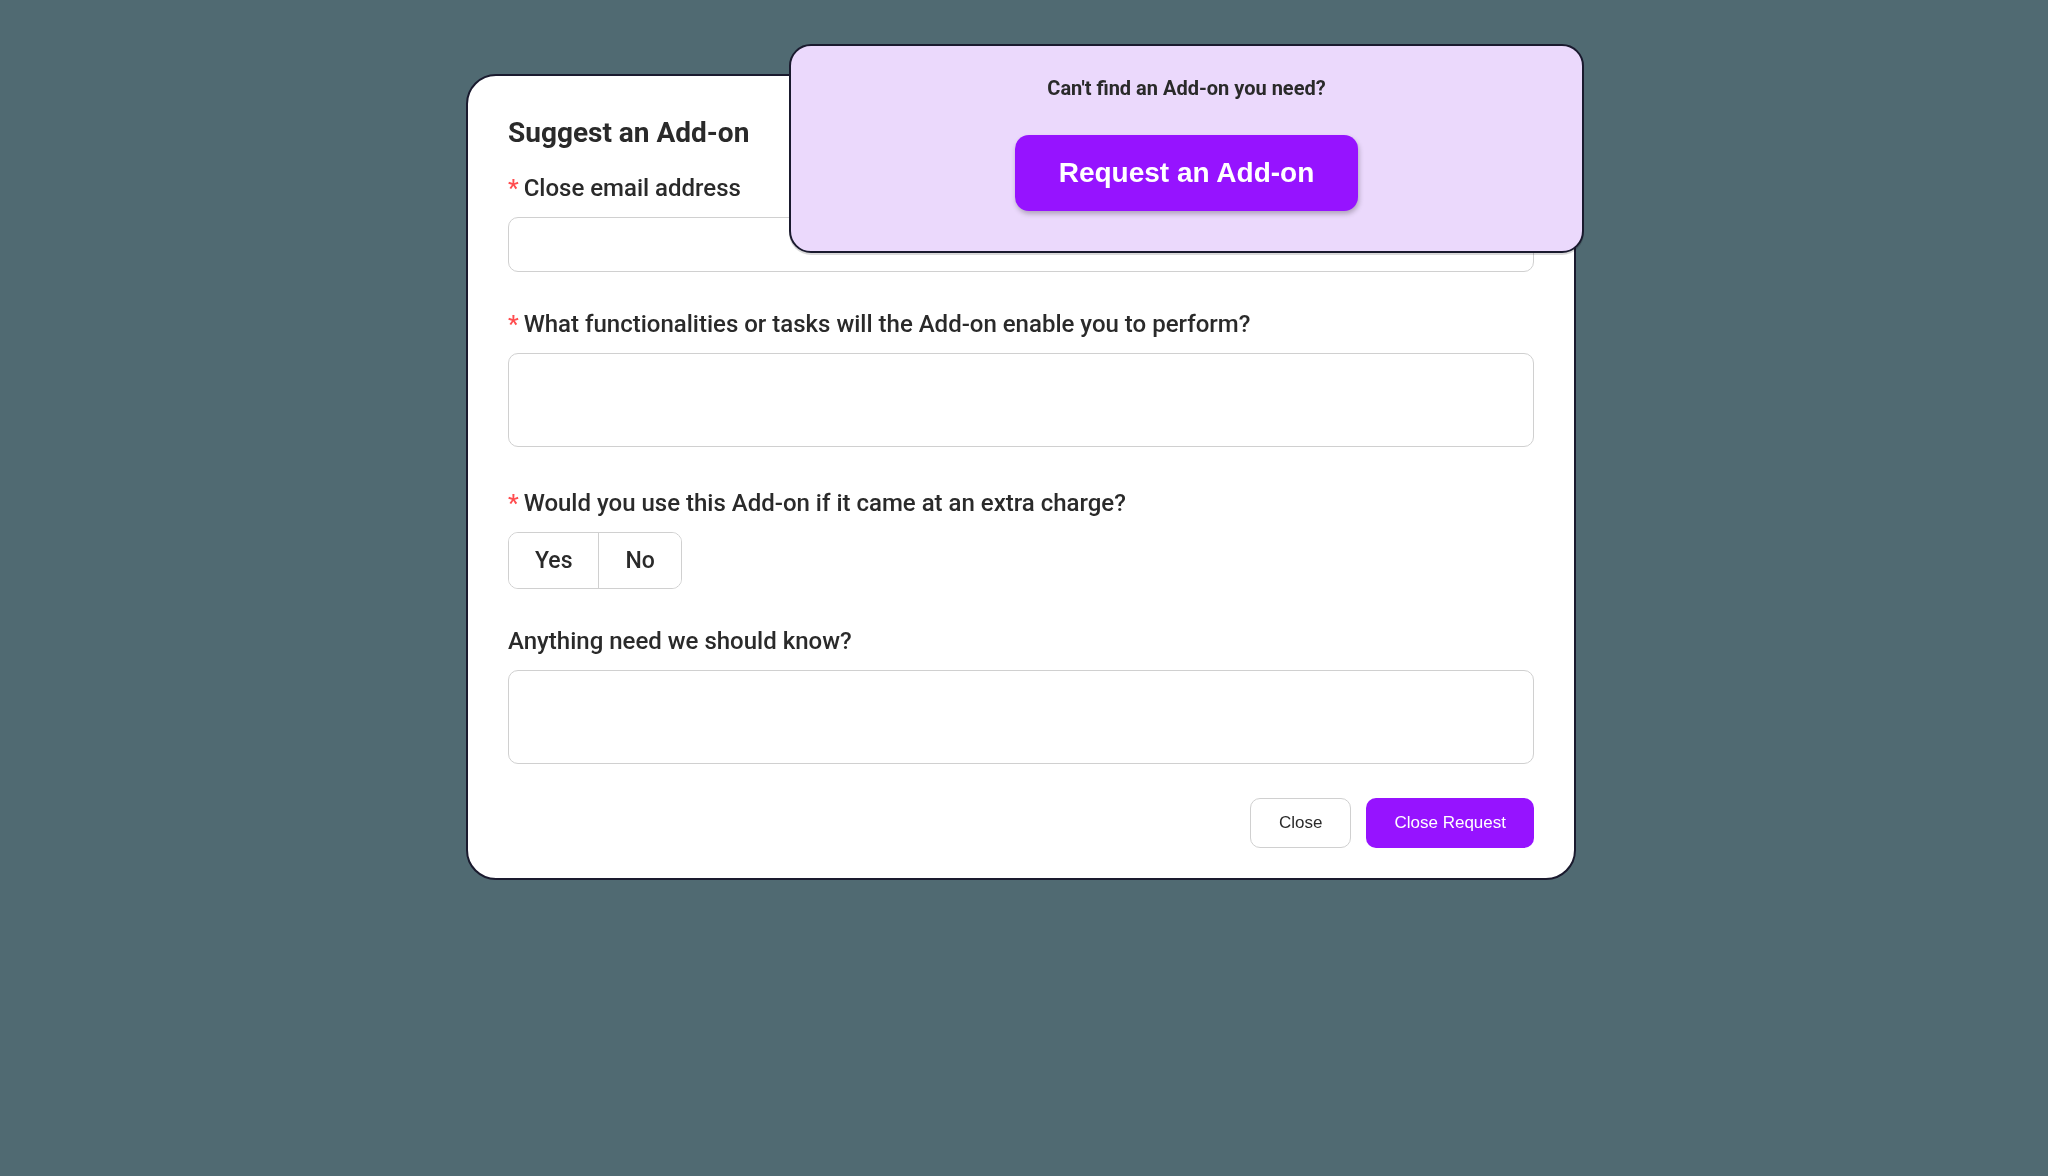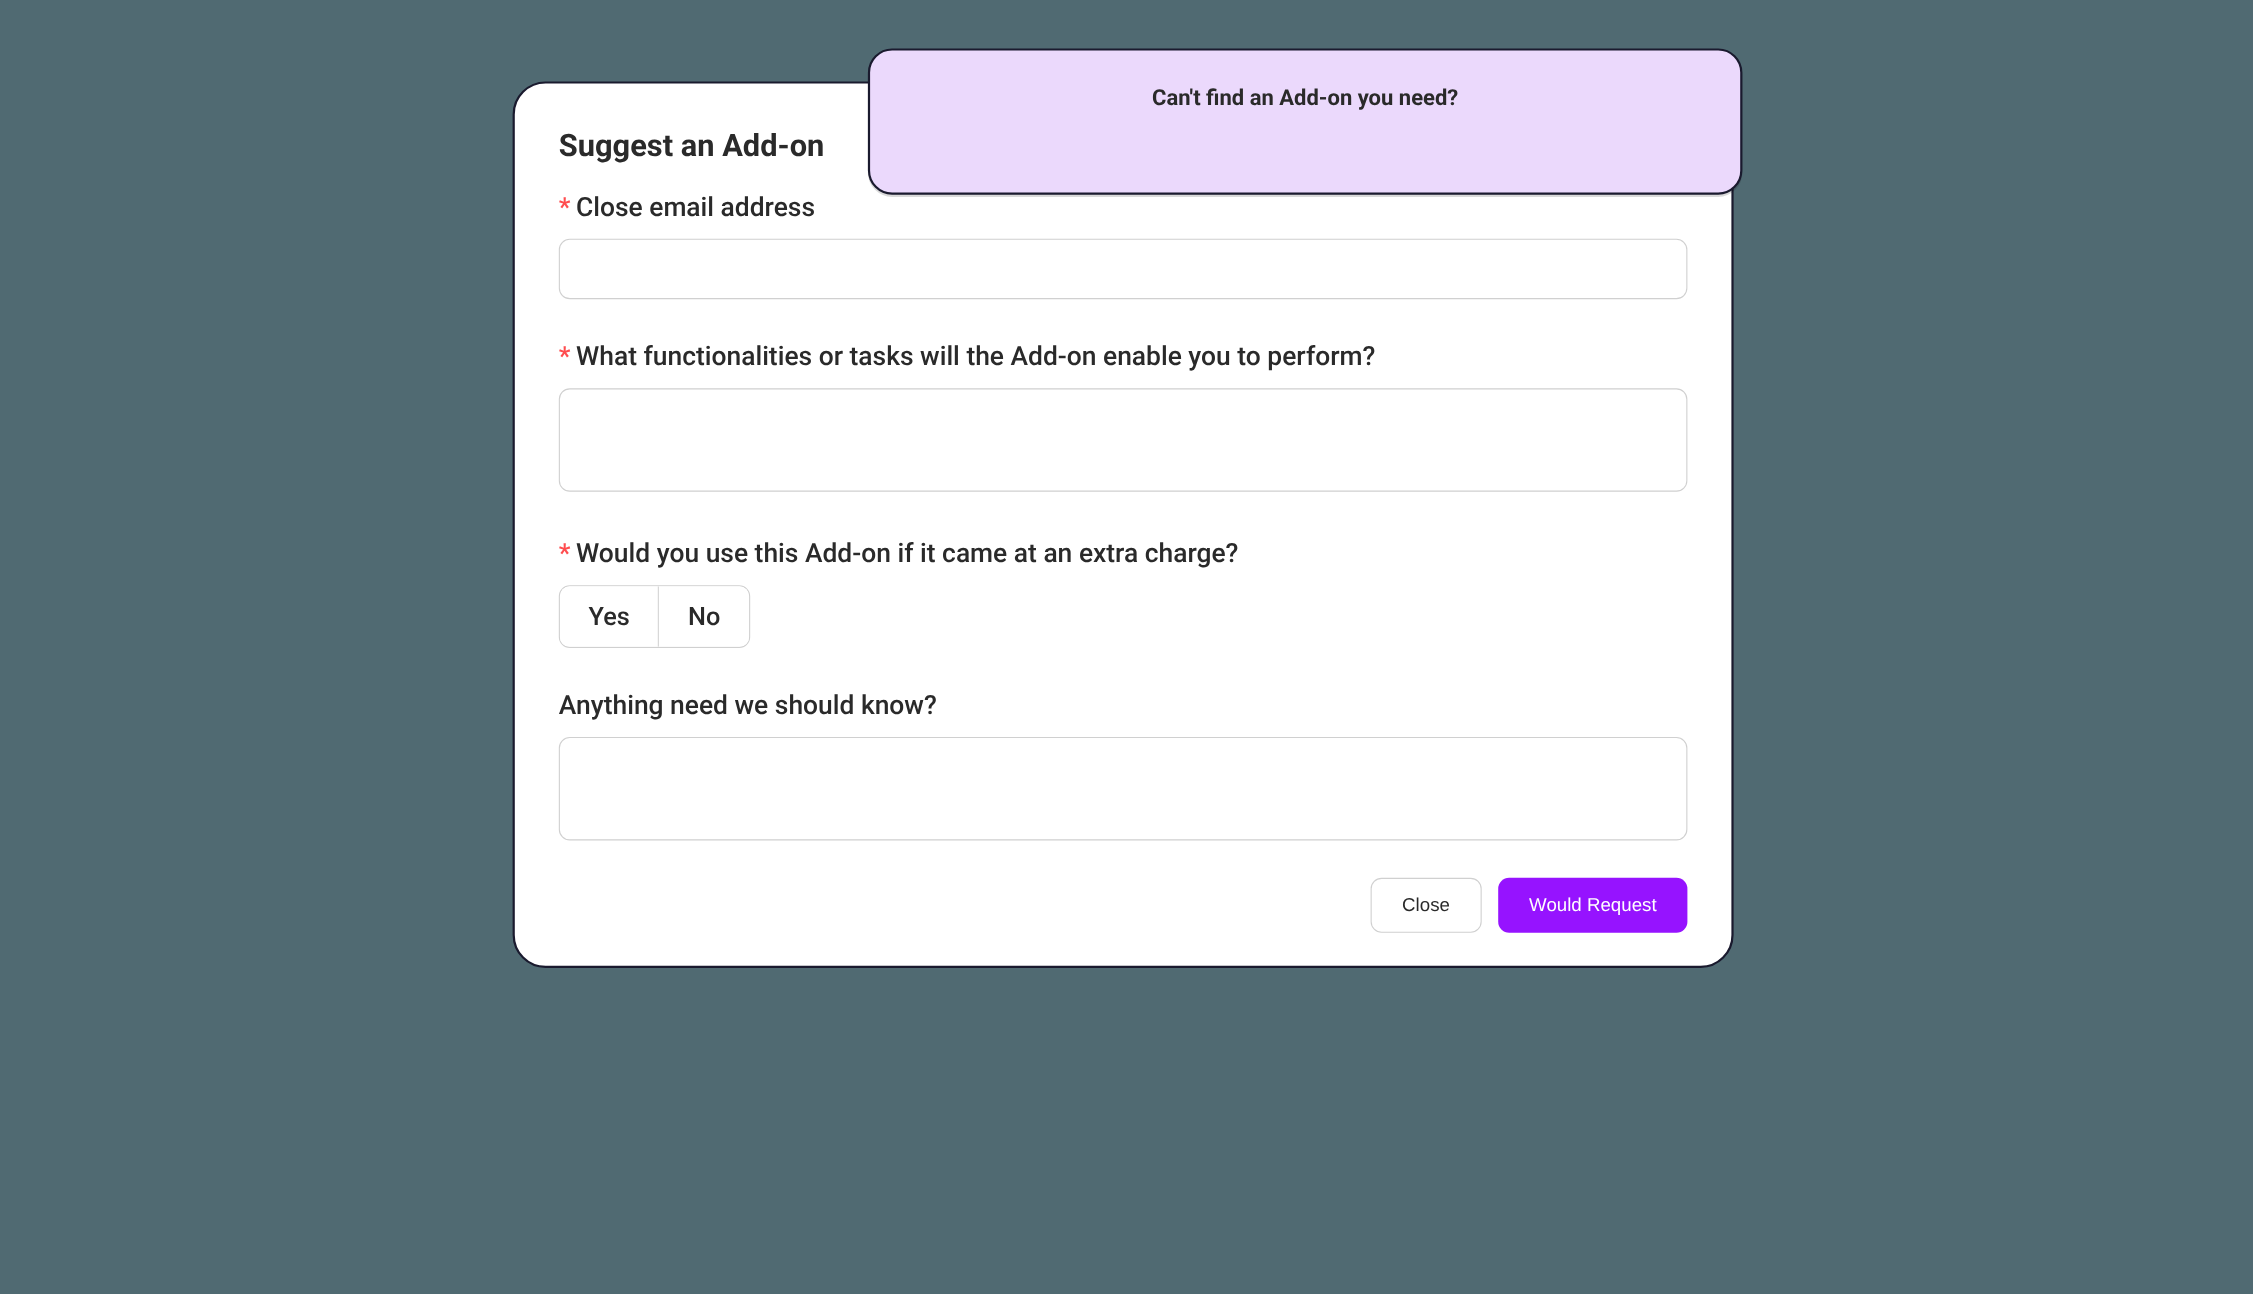--- a/index.html
+++ b/index.html
@@ -185,19 +185,20 @@
     </div>
   </div>
 
   <div class="form-group" style="margin-bottom:10px">
     <label class="form-label">Anything need we should know?</label>
     <textarea class="form-textarea" style=""></textarea>
   </div>
 
   <div class="button-row">
     <button class="btn btn-secondary">Close</button>
-    <button class="btn btn-primary">Would Request</button>
+    <button class="btn btn-primary">Close Request</button>
   </div>
 </div>
 
 <div class="popup">
   <h3 class="popup-title">Can't find an Add-on you need?</h3>
+  <button class="popup-button">Request an Add-on</button>
 </div>
 
 </body></html>

